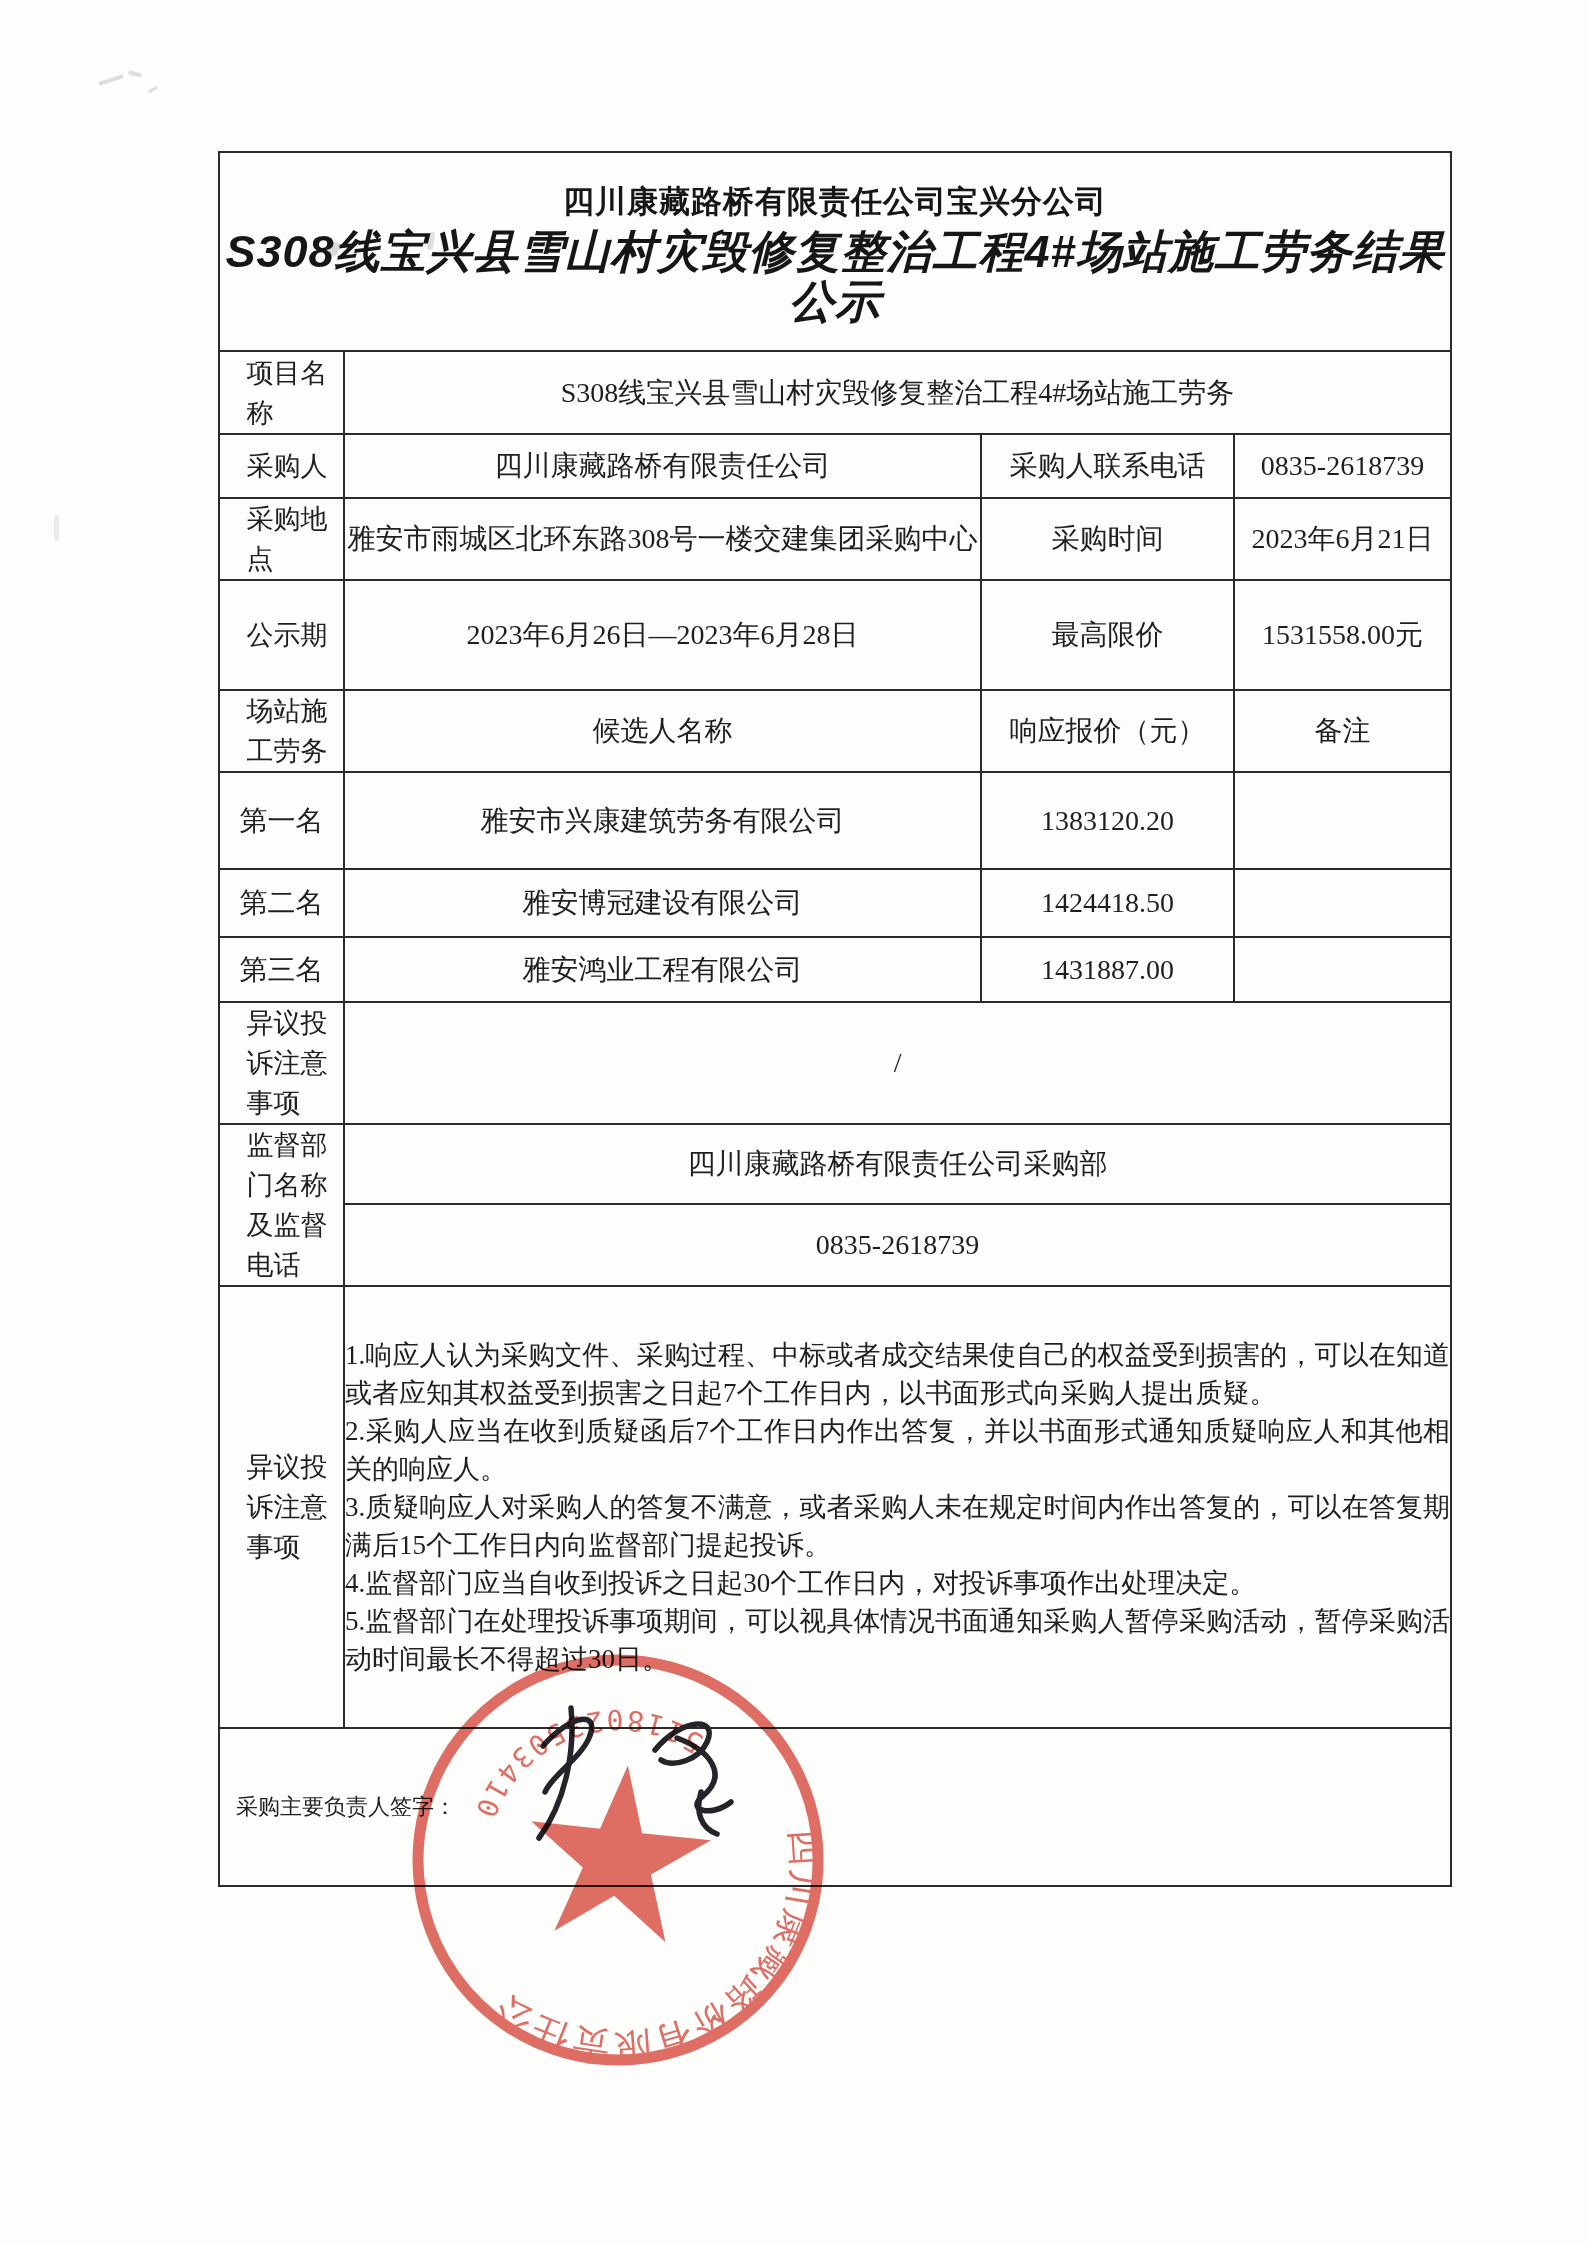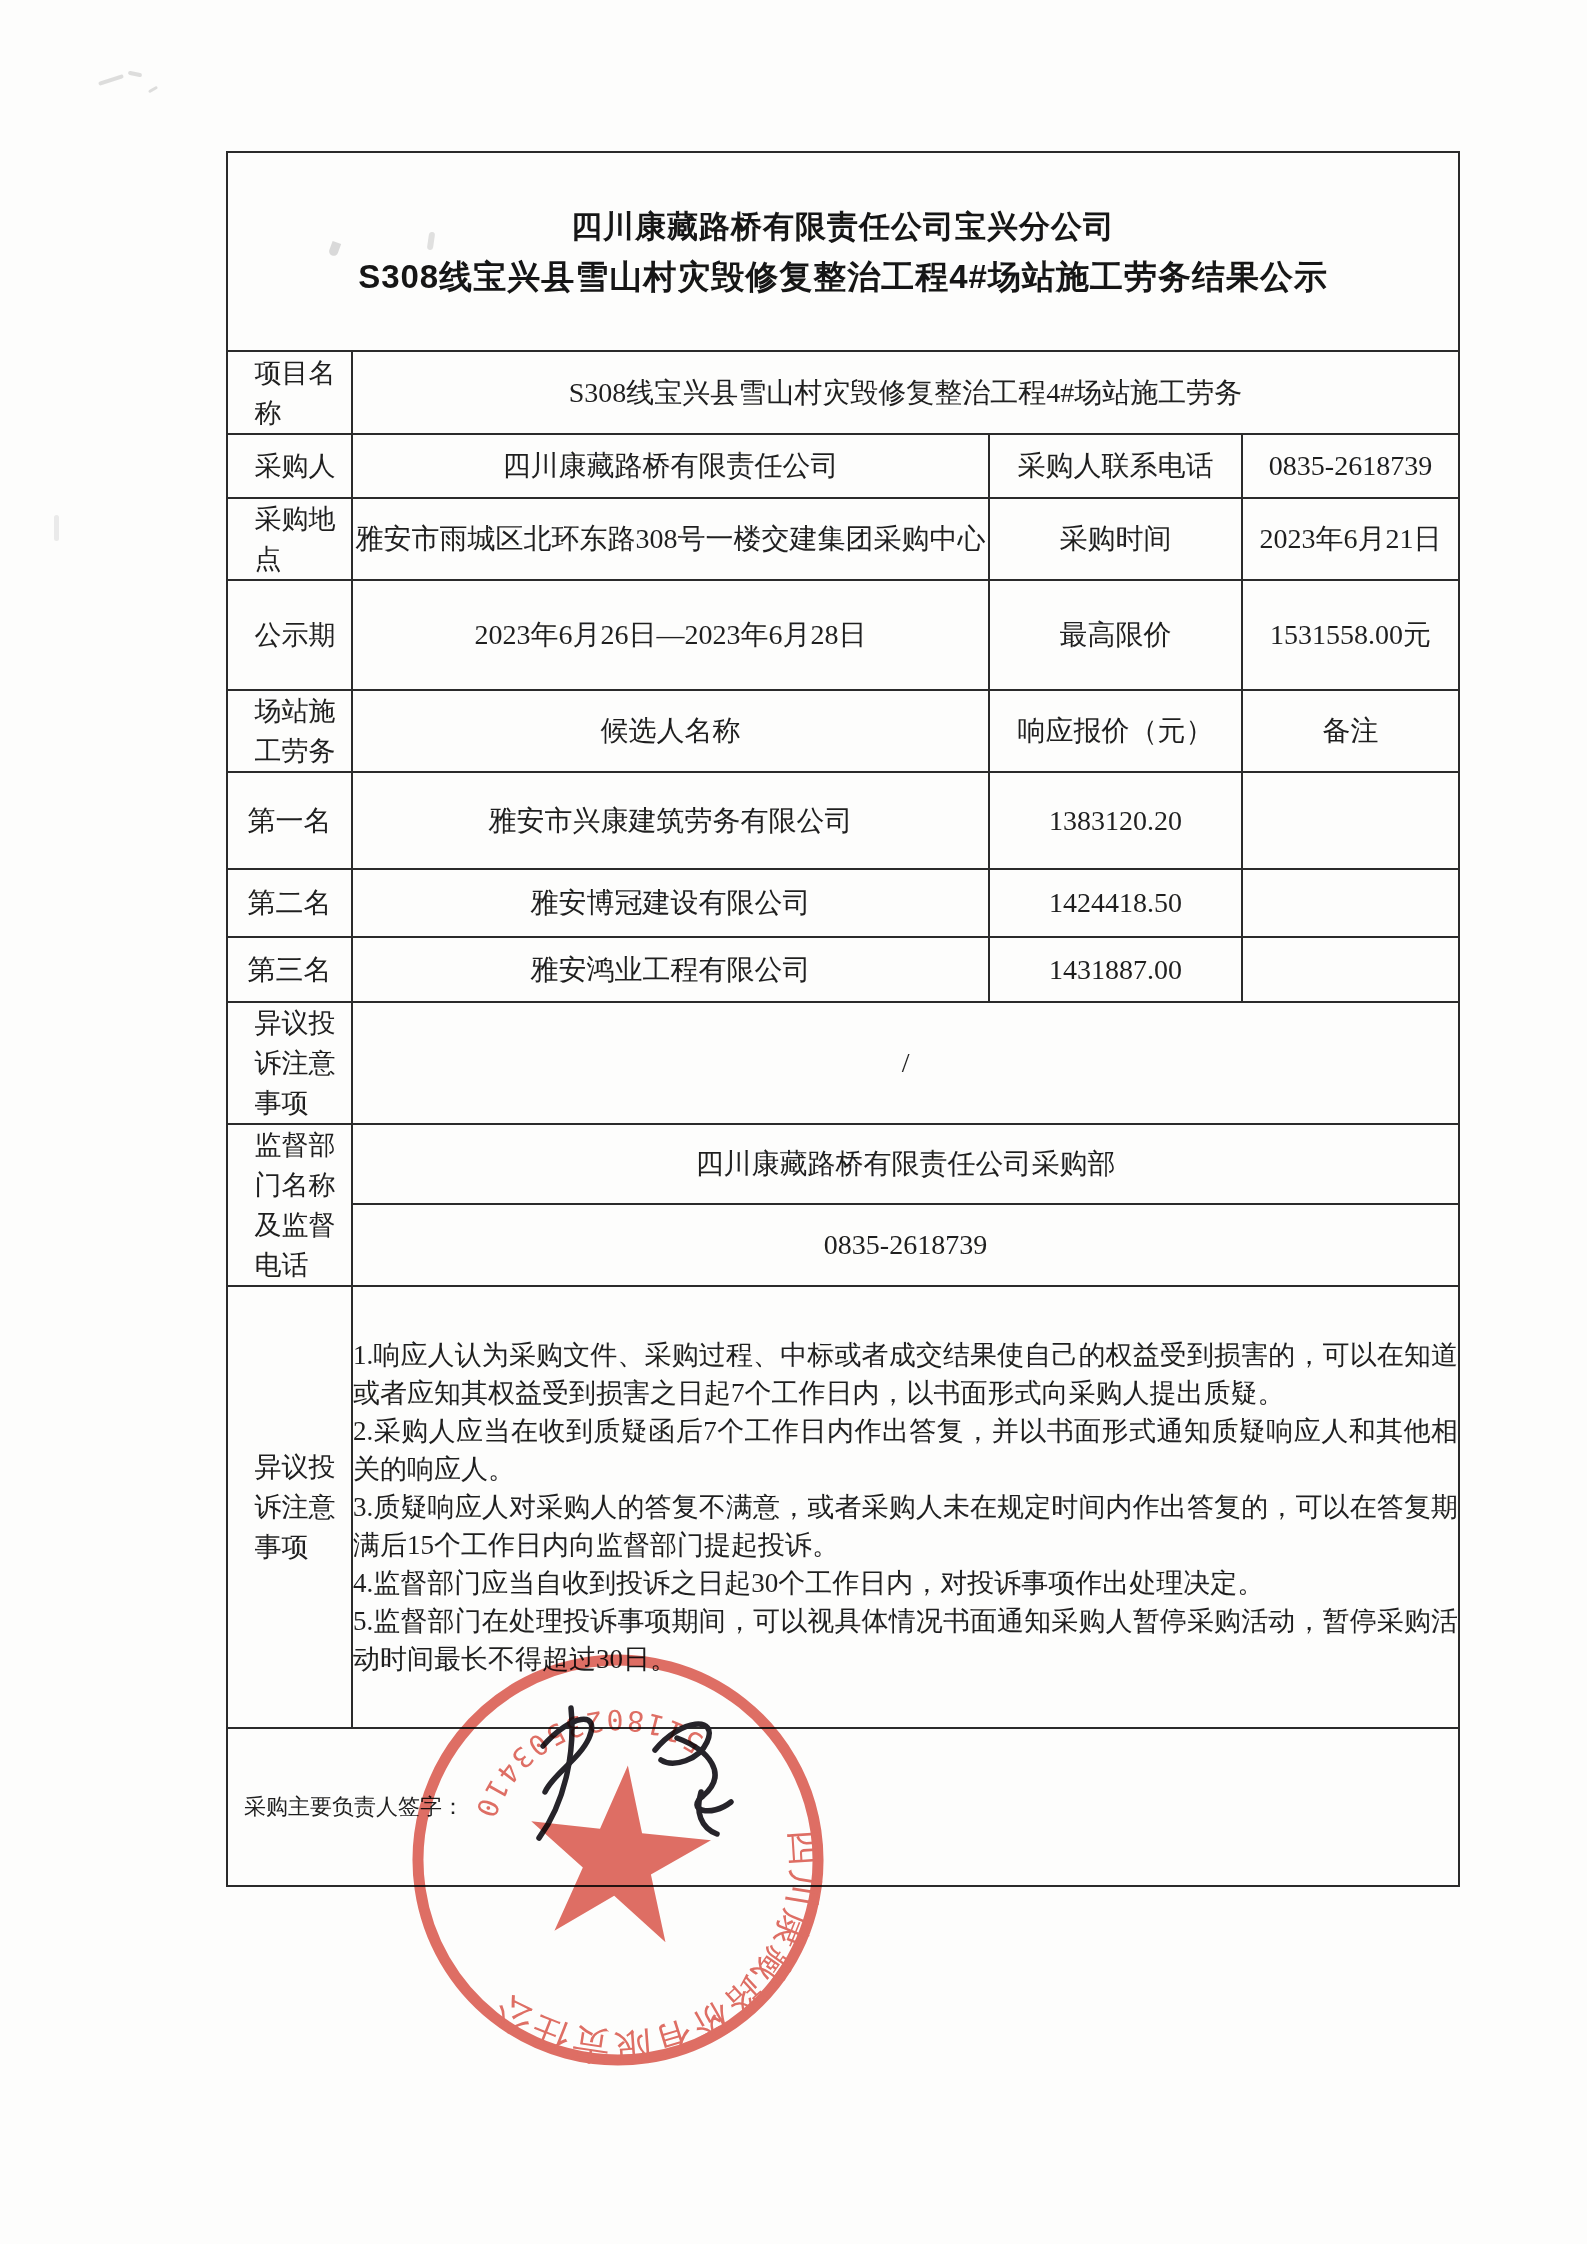--- a/index.html
+++ b/index.html
@@ -12,38 +12,38 @@
   .artifact{position:absolute;background:#b5b5b5;opacity:.45;border-radius:3px;}
   .a1{left:98px;top:78px;width:26px;height:4px;transform:rotate(-18deg);}
   .a2{left:128px;top:72px;width:14px;height:4px;transform:rotate(12deg);}
   .a3{left:148px;top:88px;width:10px;height:3px;transform:rotate(-30deg);}
   .a4{left:54px;top:515px;width:5px;height:26px;opacity:.25;}
   .a5{left:330px;top:242px;width:9px;height:14px;transform:rotate(20deg);opacity:.5;border-radius:0 0 6px 6px;}
   .a6{left:428px;top:232px;width:6px;height:18px;transform:rotate(8deg);opacity:.4;}
 
   
   table.doc{
-    position:absolute;left:226px;top:151px;width:1232px;height:1707px;
+    position:absolute;left:218px;top:151px;width:1232px;height:1707px;
     border-collapse:collapse;table-layout:fixed;
   }
   table.doc td{
     border:2px solid #2b2b2b;
     font-size:28px;color:#1f1f1f;
     vertical-align:middle;text-align:center;
     padding:0;overflow:hidden;
   }
   col.c1{width:125px;} col.c2{width:637px;} col.c3{width:253px;} col.c4{width:217px;}
 
   td.title-cell{vertical-align:bottom;padding-bottom:26px;}
   .title-line1,.title-line2{
     font-family:"Liberation Sans","DejaVu Sans",sans-serif;font-weight:700;
     color:#161616;line-height:50px;letter-spacing:1px;
   }
   .title-line1{font-size:31px;}
-  .title-line2{font-size:33px;}
+  .title-line2{font-size:45px;font-style:italic;}
 
   td.lab{padding:4px 0;}
   td.lab .w3{
     display:inline-block;width:86px;text-align:left;
     font-size:27px;line-height:40px;word-break:break-all;margin-left:16px;
   }
   td.left-val{text-align:left;padding-left:14px;}
   td.center-val{text-align:center;}
 
   td.objection-cell{text-align:left;vertical-align:middle;padding:8px 12px;}

